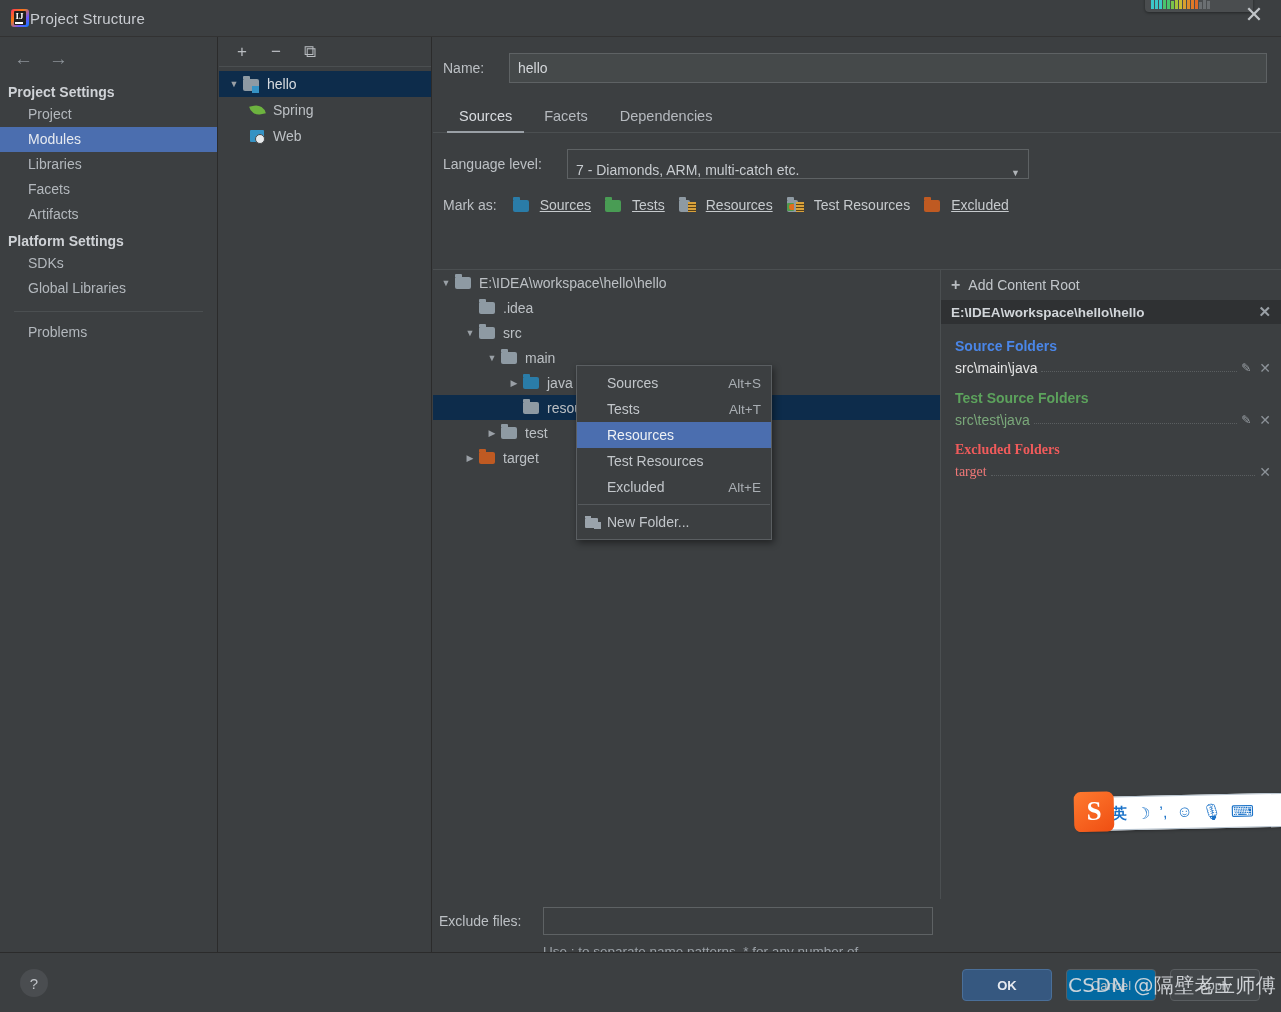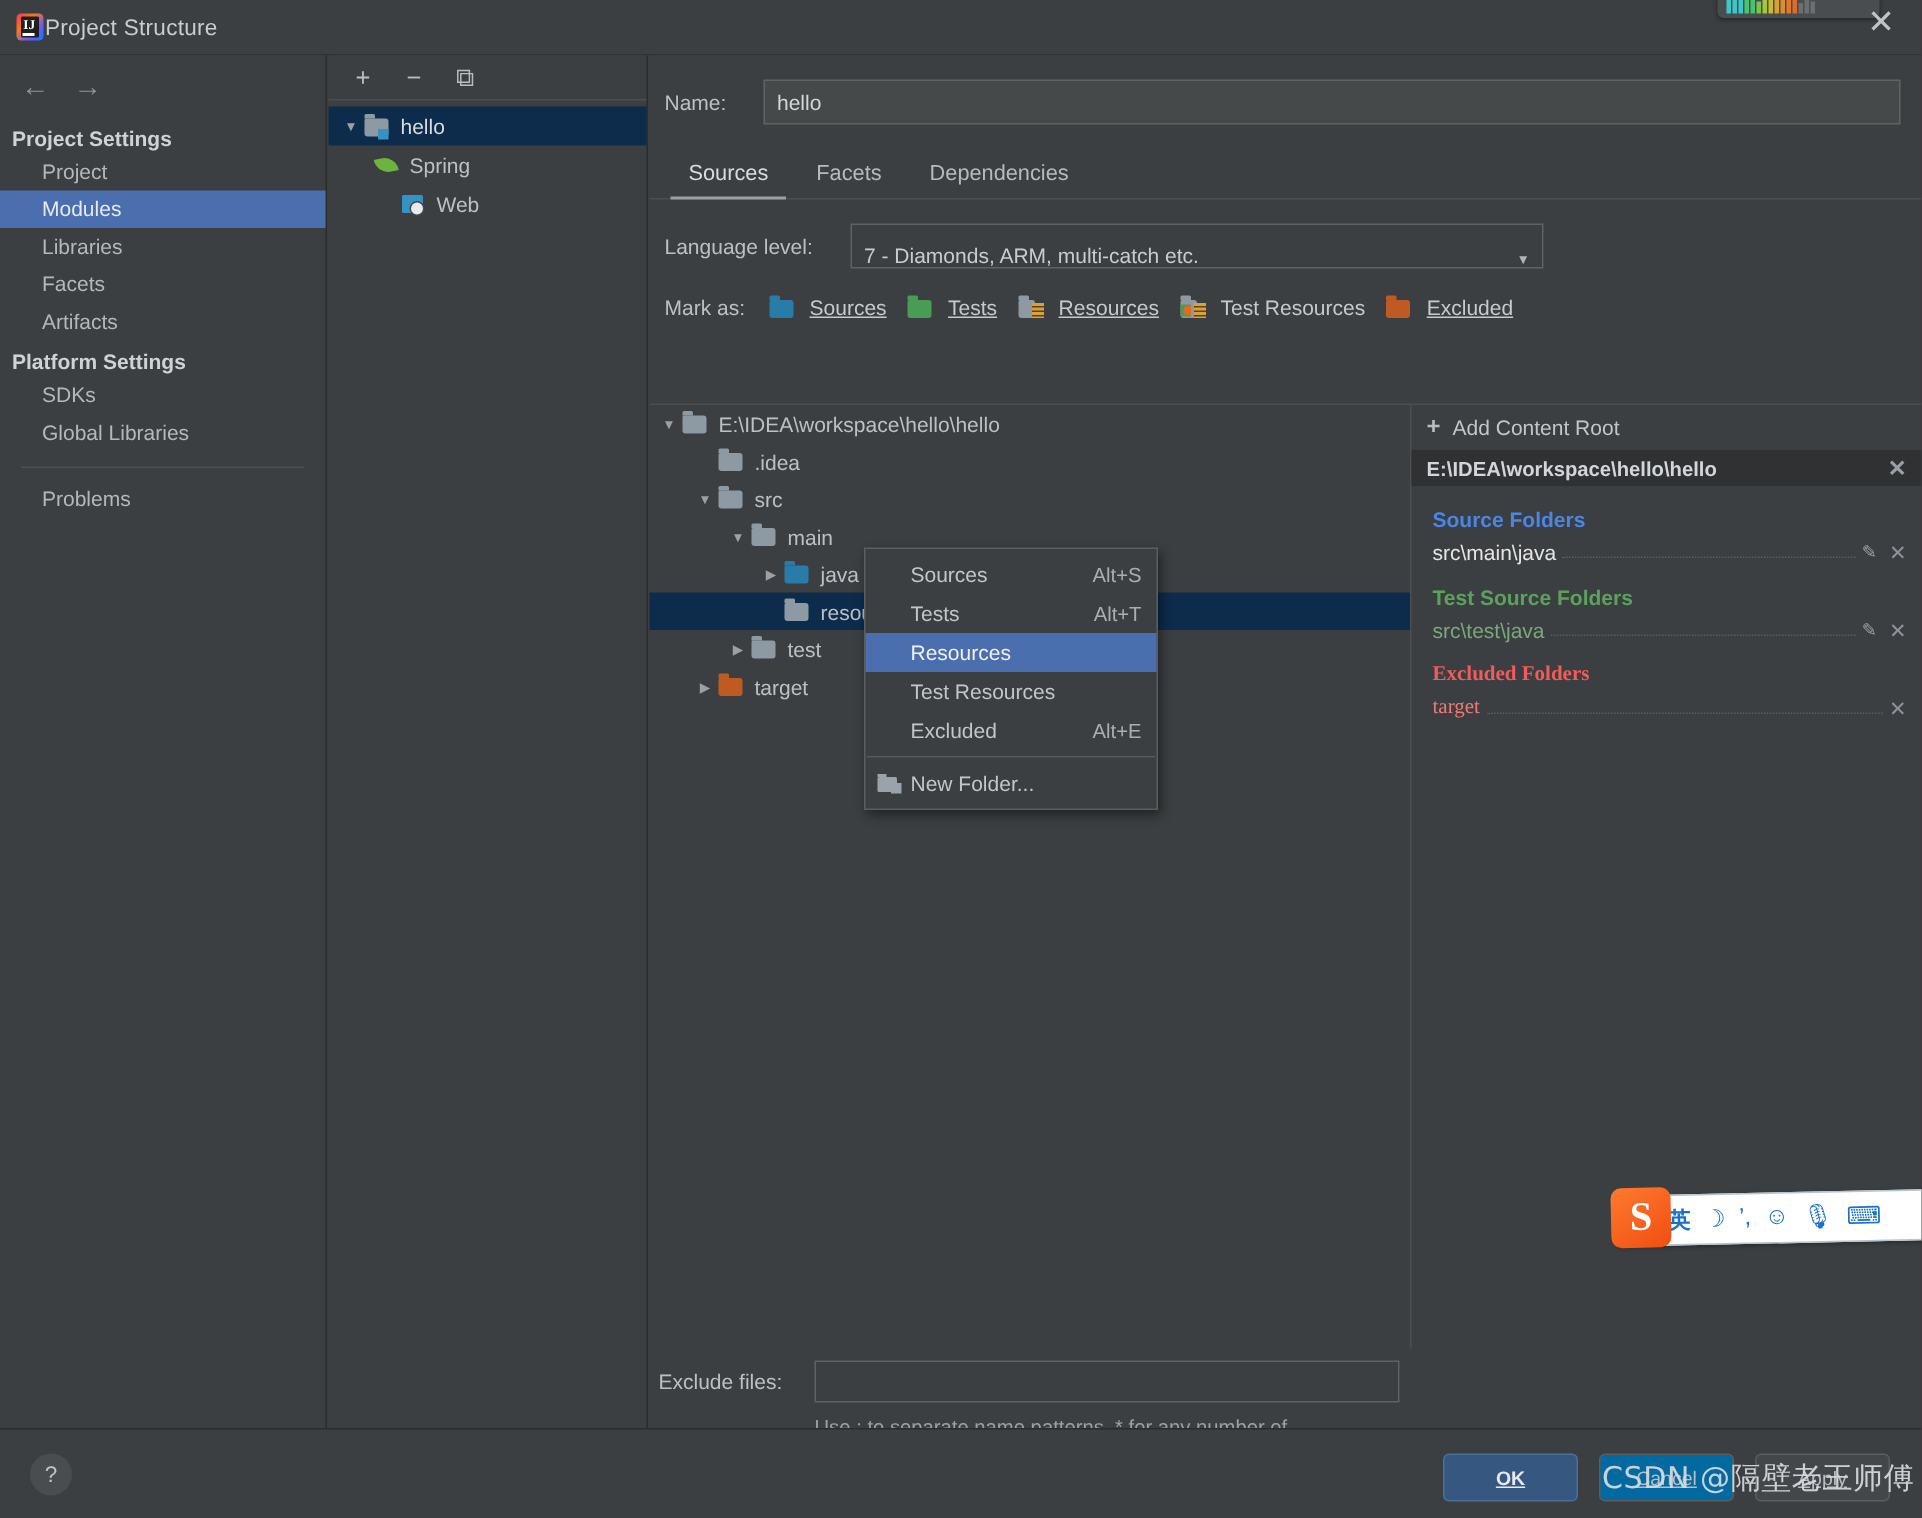--- a/index.html
+++ b/index.html
@@ -189,21 +189,21 @@
   .bottom {
     position:absolute; left:0; top:952px; width:1281px; height:60px;
     background:#3c3f41; border-top:1px solid #2b2b2b;
   }
   .helpbtn {
     position:absolute; left:20px; top:16px; width:28px; height:28px; border-radius:50%;
     background:#4a4d50; color:#c0c4c8; display:flex; align-items:center; justify-content:center; font-size:15px;
   }
   .btn {
     position:absolute; top:16px; height:32px; border-radius:4px; display:flex;
-    align-items:center; justify-content:center; font-size:13px; font-weight:bold;text-decoration:underline;
+    align-items:center; justify-content:center; font-size:13px; font-weight:bold;
   }
   .btn-ok { left:962px; width:90px; background:#365880; border:1px solid #4a6f99; color:#e6eaf0; }
   .btn-cancel { left:1066px; width:90px; background:#0369a1; border:1px solid #5a5e61; color:#b9bdc1; font-weight:normal;}
   .btn-apply { left:1170px; width:90px; background:#43474a; border:1px solid #5a5e61; color:#b9bdc1; font-weight:normal;}
 
   
   .ctxmenu {
     position:absolute; left:576px; top:365px; width:196px;
     background:#3c3f41; border:1px solid #5a5e61;
     box-shadow:2px 3px 7px rgba(0,0,0,.45);
@@ -320,21 +320,21 @@
           <span>hello</span>
         </div>
 
         <div class="modrow" style="padding-left:30px">
           <span class="leaf-ico">
               <span class="spring-leaf"></span>
             </span>
           <span>Spring</span>
         </div>
 
-        <div class="modrow" style="padding-left:48px">
+        <div class="modrow" style="padding-left:30px">
           <span class="leaf-ico">
             <span class="web-sq"></span>
               <span class="web-globe"></span>
           </span>
           <span>Web</span>
         </div>
 
       </div>
     </div>
 

